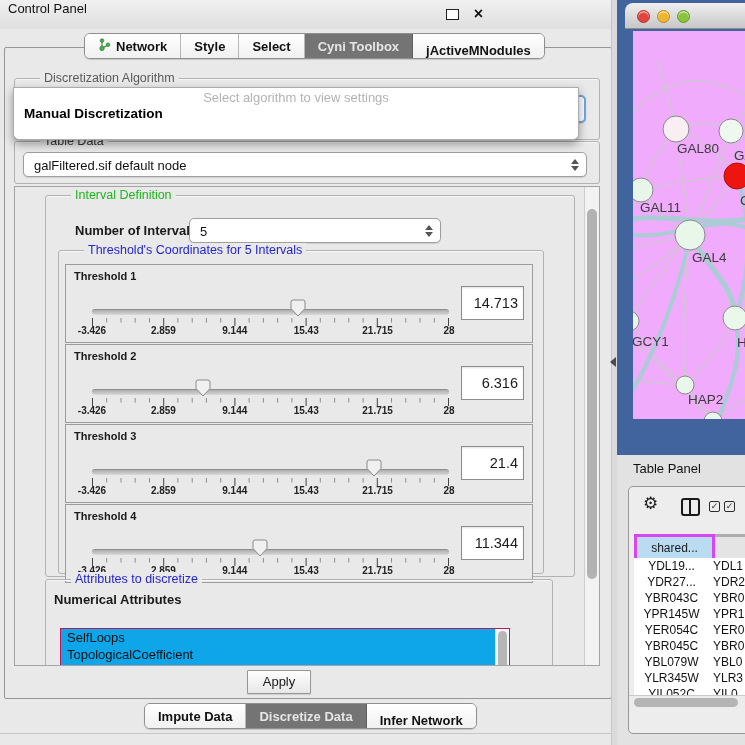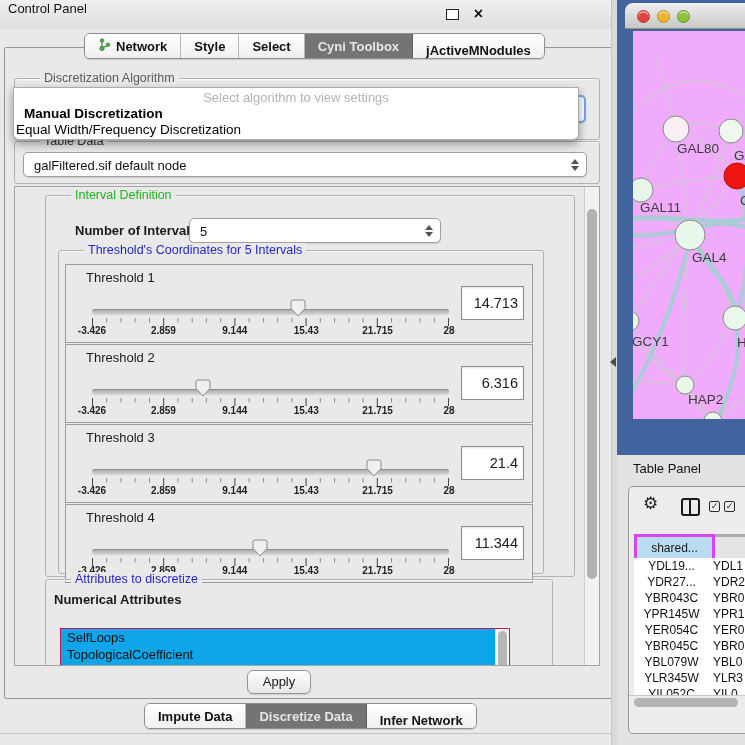--- a/index.html
+++ b/index.html
@@ -55,38 +55,38 @@
   #v-scroll-track{position:absolute;right:0;top:0;width:14px;height:100%;background:#f2f2f2;border-left:1px solid #cdcdcd;}
   #v-scroll-thumb{position:absolute;left:1.5px;top:22px;width:10px;height:370px;border-radius:5px;background:#b2b2b2;}
 
   
   #interval-group{left:30px;top:8px;width:528px;height:380px;}
   #noi-label{left:29px;top:27px;font-weight:bold;font-size:13px;}
   #noi-combo{left:143px;top:22px;width:250px;height:23px;}
   #thresholds-group{left:12px;top:54px;width:484px;height:322px;}
 
   .tbox{position:relative;width:466px;height:77px;border:1px solid #9c9c9c;margin-bottom:1px;background:#e9e9e9;}
-  .tbox .tlabel{position:absolute;left:20px;top:5px;font-weight:normal;font-size:13px;}
+  .tbox .tlabel{position:absolute;left:8px;top:5px;font-weight:bold;font-size:11px;}
   .track{position:absolute;left:26px;top:44px;width:357px;height:5px;border-radius:3px;
          background:linear-gradient(#adadad,#d9d9d9);border-top:1px solid #8f8f8f;}
   .thumb{position:absolute;top:34px;width:16px;height:18px;transform:translateX(-50%);}
   .ticklbl{position:absolute;top:60px;transform:translateX(-50%);font-size:10px;font-weight:bold;color:#222;white-space:nowrap;}
   .ticks{position:absolute;left:24px;top:51px;}
   .valuebox{position:absolute;left:395px;top:21px;width:56px;height:32px;background:#fff;border:1px solid #8d8d8d;
             font-size:14.5px;text-align:right;line-height:32px;padding-right:5px;box-shadow:inset 0 1px 2px rgba(0,0,0,.12);}
 
   
   #attr-group{left:30px;top:392px;width:506px;height:150px;}
   #attr-subtitle{left:8px;top:12px;font-weight:bold;font-size:13px;}
   #attr-list{left:14px;top:48px;width:448px;height:80px;background:#0ea5e9;border:1px solid #be185d;overflow:hidden;}
   .attr-item{height:17px;line-height:17px;padding-left:6px;font-size:13px;color:#111;}
   #attr-scroll-track{position:absolute;right:0;top:0;width:13px;height:100%;background:#f6f6f6;border-left:1px solid #ddd;}
   #attr-scroll-thumb{position:absolute;right:2px;top:2px;width:9px;height:44px;border-radius:4.5px;background:#b6b6b6;}
 
-  #apply-btn{left:247px;top:670px;width:62px;height:22px;border:1px solid #979797;border-radius:6px;
+  #apply-btn{left:247px;top:670px;width:62px;height:22px;border:1px solid #979797;border-radius:1px;
              background:linear-gradient(#fefefe,#e7e7e7);text-align:center;line-height:22px;font-size:13px;
              box-shadow:0 1px 1px rgba(0,0,0,.12);}
 
   
   #divider{left:611px;top:0;width:6px;height:745px;background:#dadada;border-left:1px solid #c6c6c6;}
   #divider-handle{left:610px;top:357px;width:0;height:0;border-top:5px solid transparent;border-bottom:5px solid transparent;
                   border-right:6px solid #4b4b4b;}
 
   
   #net-frame{left:617px;top:0;width:128px;height:455px;background:#41649f;}
@@ -159,21 +159,20 @@
   <div id="combo-behind" class="abs combo">
     <span class="spin">
         <i class="up"></i>
         <i class="dn"></i>
       </span>
   </div>
 
   <div id="algo-popup" class="abs">
     <div class="prompt">Select algorithm to view settings</div>
     <div class="opt sel">Manual Discretization</div>
-    <div class="opt">Equal Width/Frequency Discretization</div>
   </div>
 
   <div class="groupbox" style="left:14px;top:141px;width:584px;height:41px;">
     <span class="grouptitle gt-black">Table Data</span>
     <div class="combo" style="left:8px;top:10px;width:562px;height:23px;">
       <span class="val">galFiltered.sif default node</span>
       <span class="spin">
           <i class="up"></i>
           <i class="dn"></i>
         </span>

